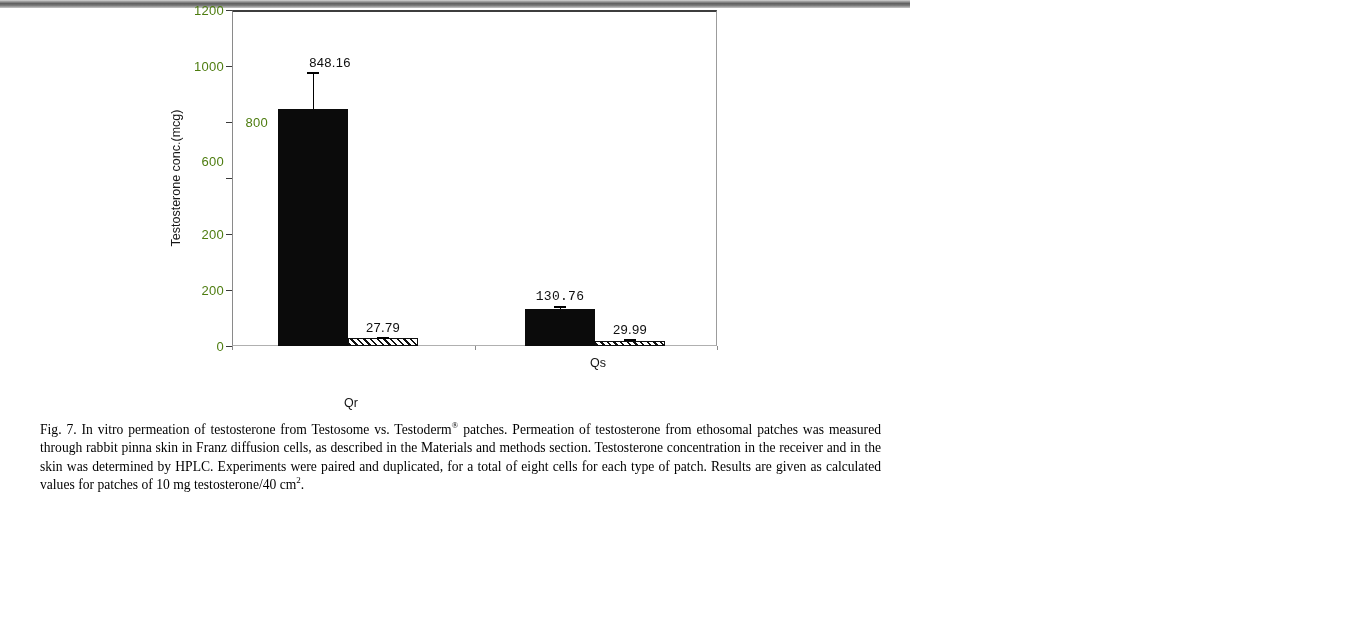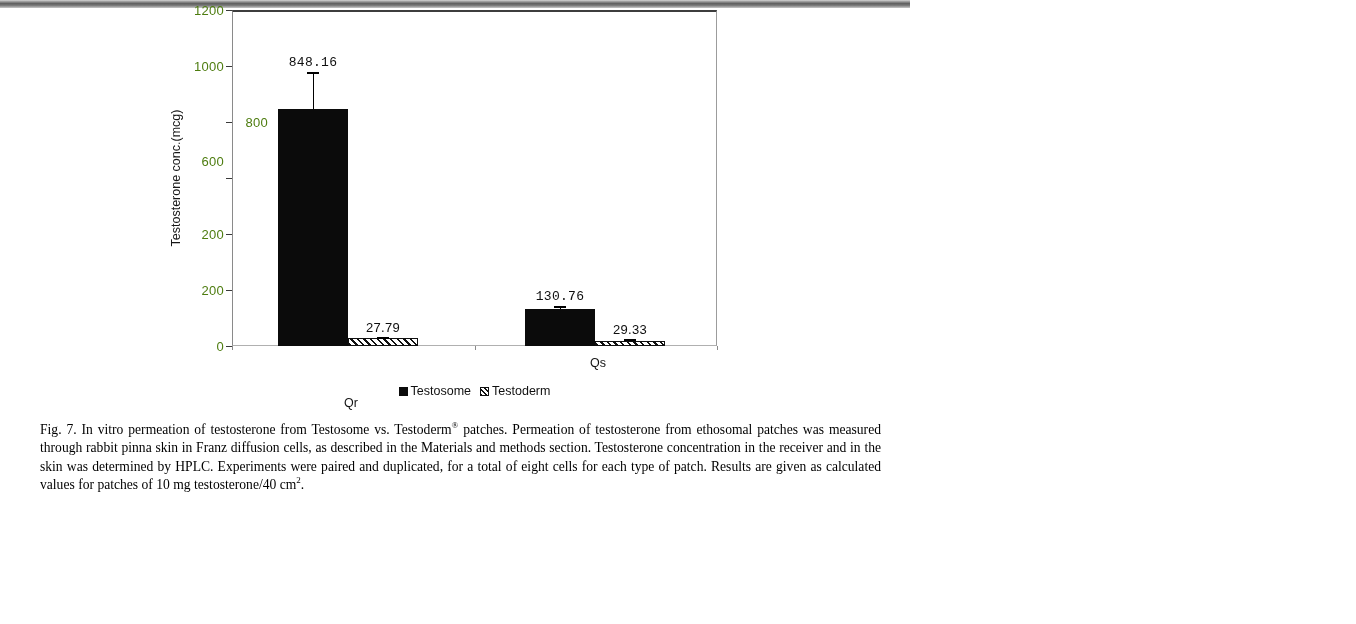--- a/index.html
+++ b/index.html
@@ -129,43 +129,33 @@
       <div class="ytick-mark" style="left: 226px; top: 66px; width: 6px;"></div>
       <div class="ytick-label" style="left: 180px; top: 59px; text-align: right;">1000</div>
       <div class="ytick-mark" style="left: 226px; top: 10px; width: 6px;"></div>
       <div class="ytick-label" style="left: 180px; top: 3px;">1200</div>
       <div class="xtick-mark" style="left: 232px; top: 346px; height: 4px;"></div>
       <div class="xtick-mark" style="left: 474.5px; top: 346px; height: 4px;"></div>
       <div class="xtick-mark" style="left: 717px; top: 346px; height: 4px;"></div>
       <div class="bar solid" style="left: 278px; top: 108.515px; width: 70px; height: 237.485px;"></div>
       <div class="err-line" style="left: 312.5px; top: 72.1152px; height: 36.4px;"></div>
       <div class="err-cap" style="left: 307px; top: 72.1152px; width: 12px;"></div>
-      <div class="value-label" style="left: 281px; top: 55.1152px; font-family: Liberation Mono, monospace;">848.16</div>
+      <div class="value-label" style="left: 298px; top: 55.1152px;">848.16</div>
       <div class="bar hatched" style="left: 348px; top: 338.219px; width: 70px; height: 7.7812px;"></div>
       <div class="err-line" style="left: 382.5px; top: 337.099px; height: 1.12px;"></div>
       <div class="err-cap" style="left: 377px; top: 337.099px; width: 12px;"></div>
       <div class="value-label" style="left: 351px; top: 320.099px;">27.79</div>
       <div class="cat-label" style="left: 329px; top: 356px; margin-top: 40px;">Qr</div>
       <div class="bar solid" style="left: 525px; top: 309.387px; width: 70px; height: 36.6128px;"></div>
       <div class="err-line" style="left: 559.5px; top: 306.027px; height: 3.36px;"></div>
       <div class="err-cap" style="left: 554px; top: 306.027px; width: 12px;"></div>
       <div class="value-label" style="left: 528px; top: 289.027px; font-family: Liberation Mono, monospace;">130.76</div>
       <div class="bar hatched" style="left: 595px; top: 340.87px; width: 70px; height: 5.1296px;"></div>
       <div class="err-line" style="left: 629.5px; top: 339.19px; height: 1.68px;"></div>
       <div class="err-cap" style="left: 624px; top: 339.19px; width: 12px;"></div>
-      <div class="value-label" style="left: 598px; top: 322.19px;">29.33</div>
+      <div class="value-label" style="left: 598px; top: 322.19px;">29.99</div>
       <div class="cat-label" style="left: 576px; top: 356px;">Qs</div>
     </div>
 
-  <div id="legend">
-      <div class="legend-item">
-        <span class="legend-swatch solid"></span>
-        <span>Testosome</span>
-      </div>
-      <div class="legend-item">
-        <span class="legend-swatch hatched"></span>
-        <span>Testoderm</span>
-      </div>
-    </div>
 
   <p id="caption"><span>Fig. 7.</span>
     <span>In vitro permeation of testosterone from Testosome vs. Testoderm</span><sup>®</sup><span> patches. Permeation of testosterone from ethosomal patches was measured through rabbit pinna skin in Franz diffusion cells, as described in the Materials and methods section. Testosterone concentration in the receiver and in the skin was determined by HPLC. Experiments were paired and duplicated, for a total of eight cells for each type of patch. Results are given as calculated values for patches of 10 mg testosterone/40 cm</span><sup>2</sup><span>.</span></p>
 </div>
 
 </body></html>

